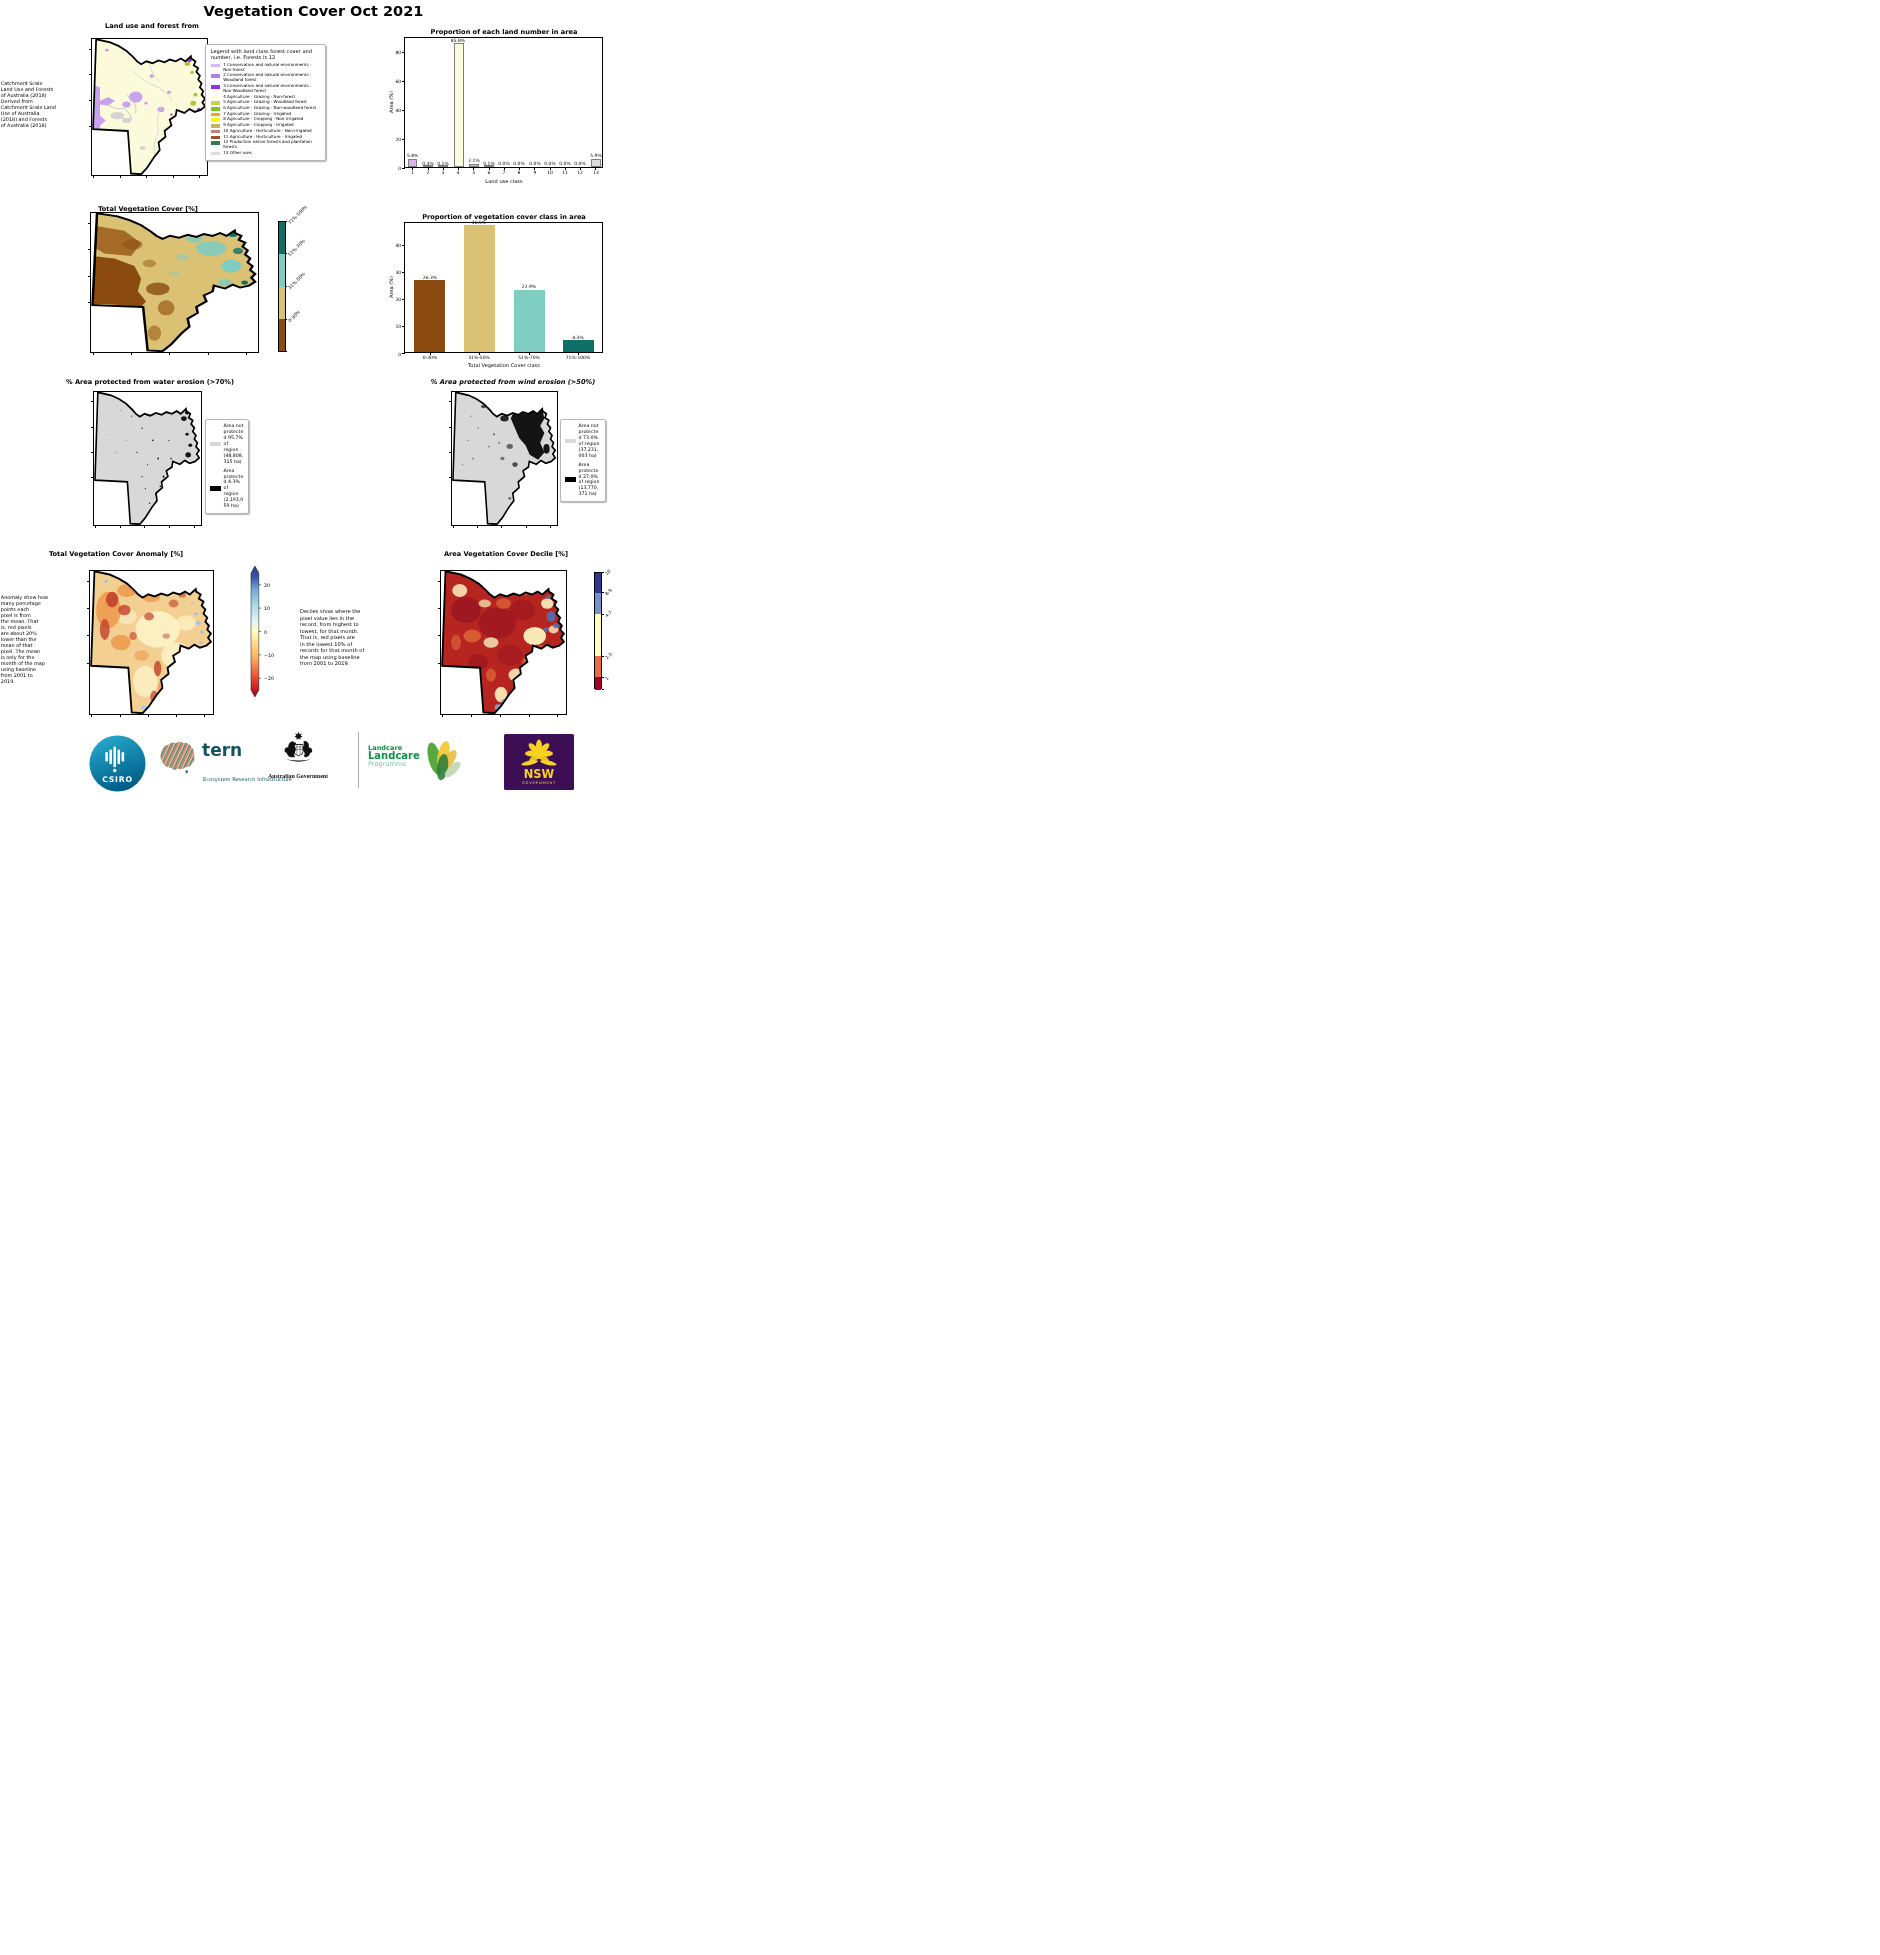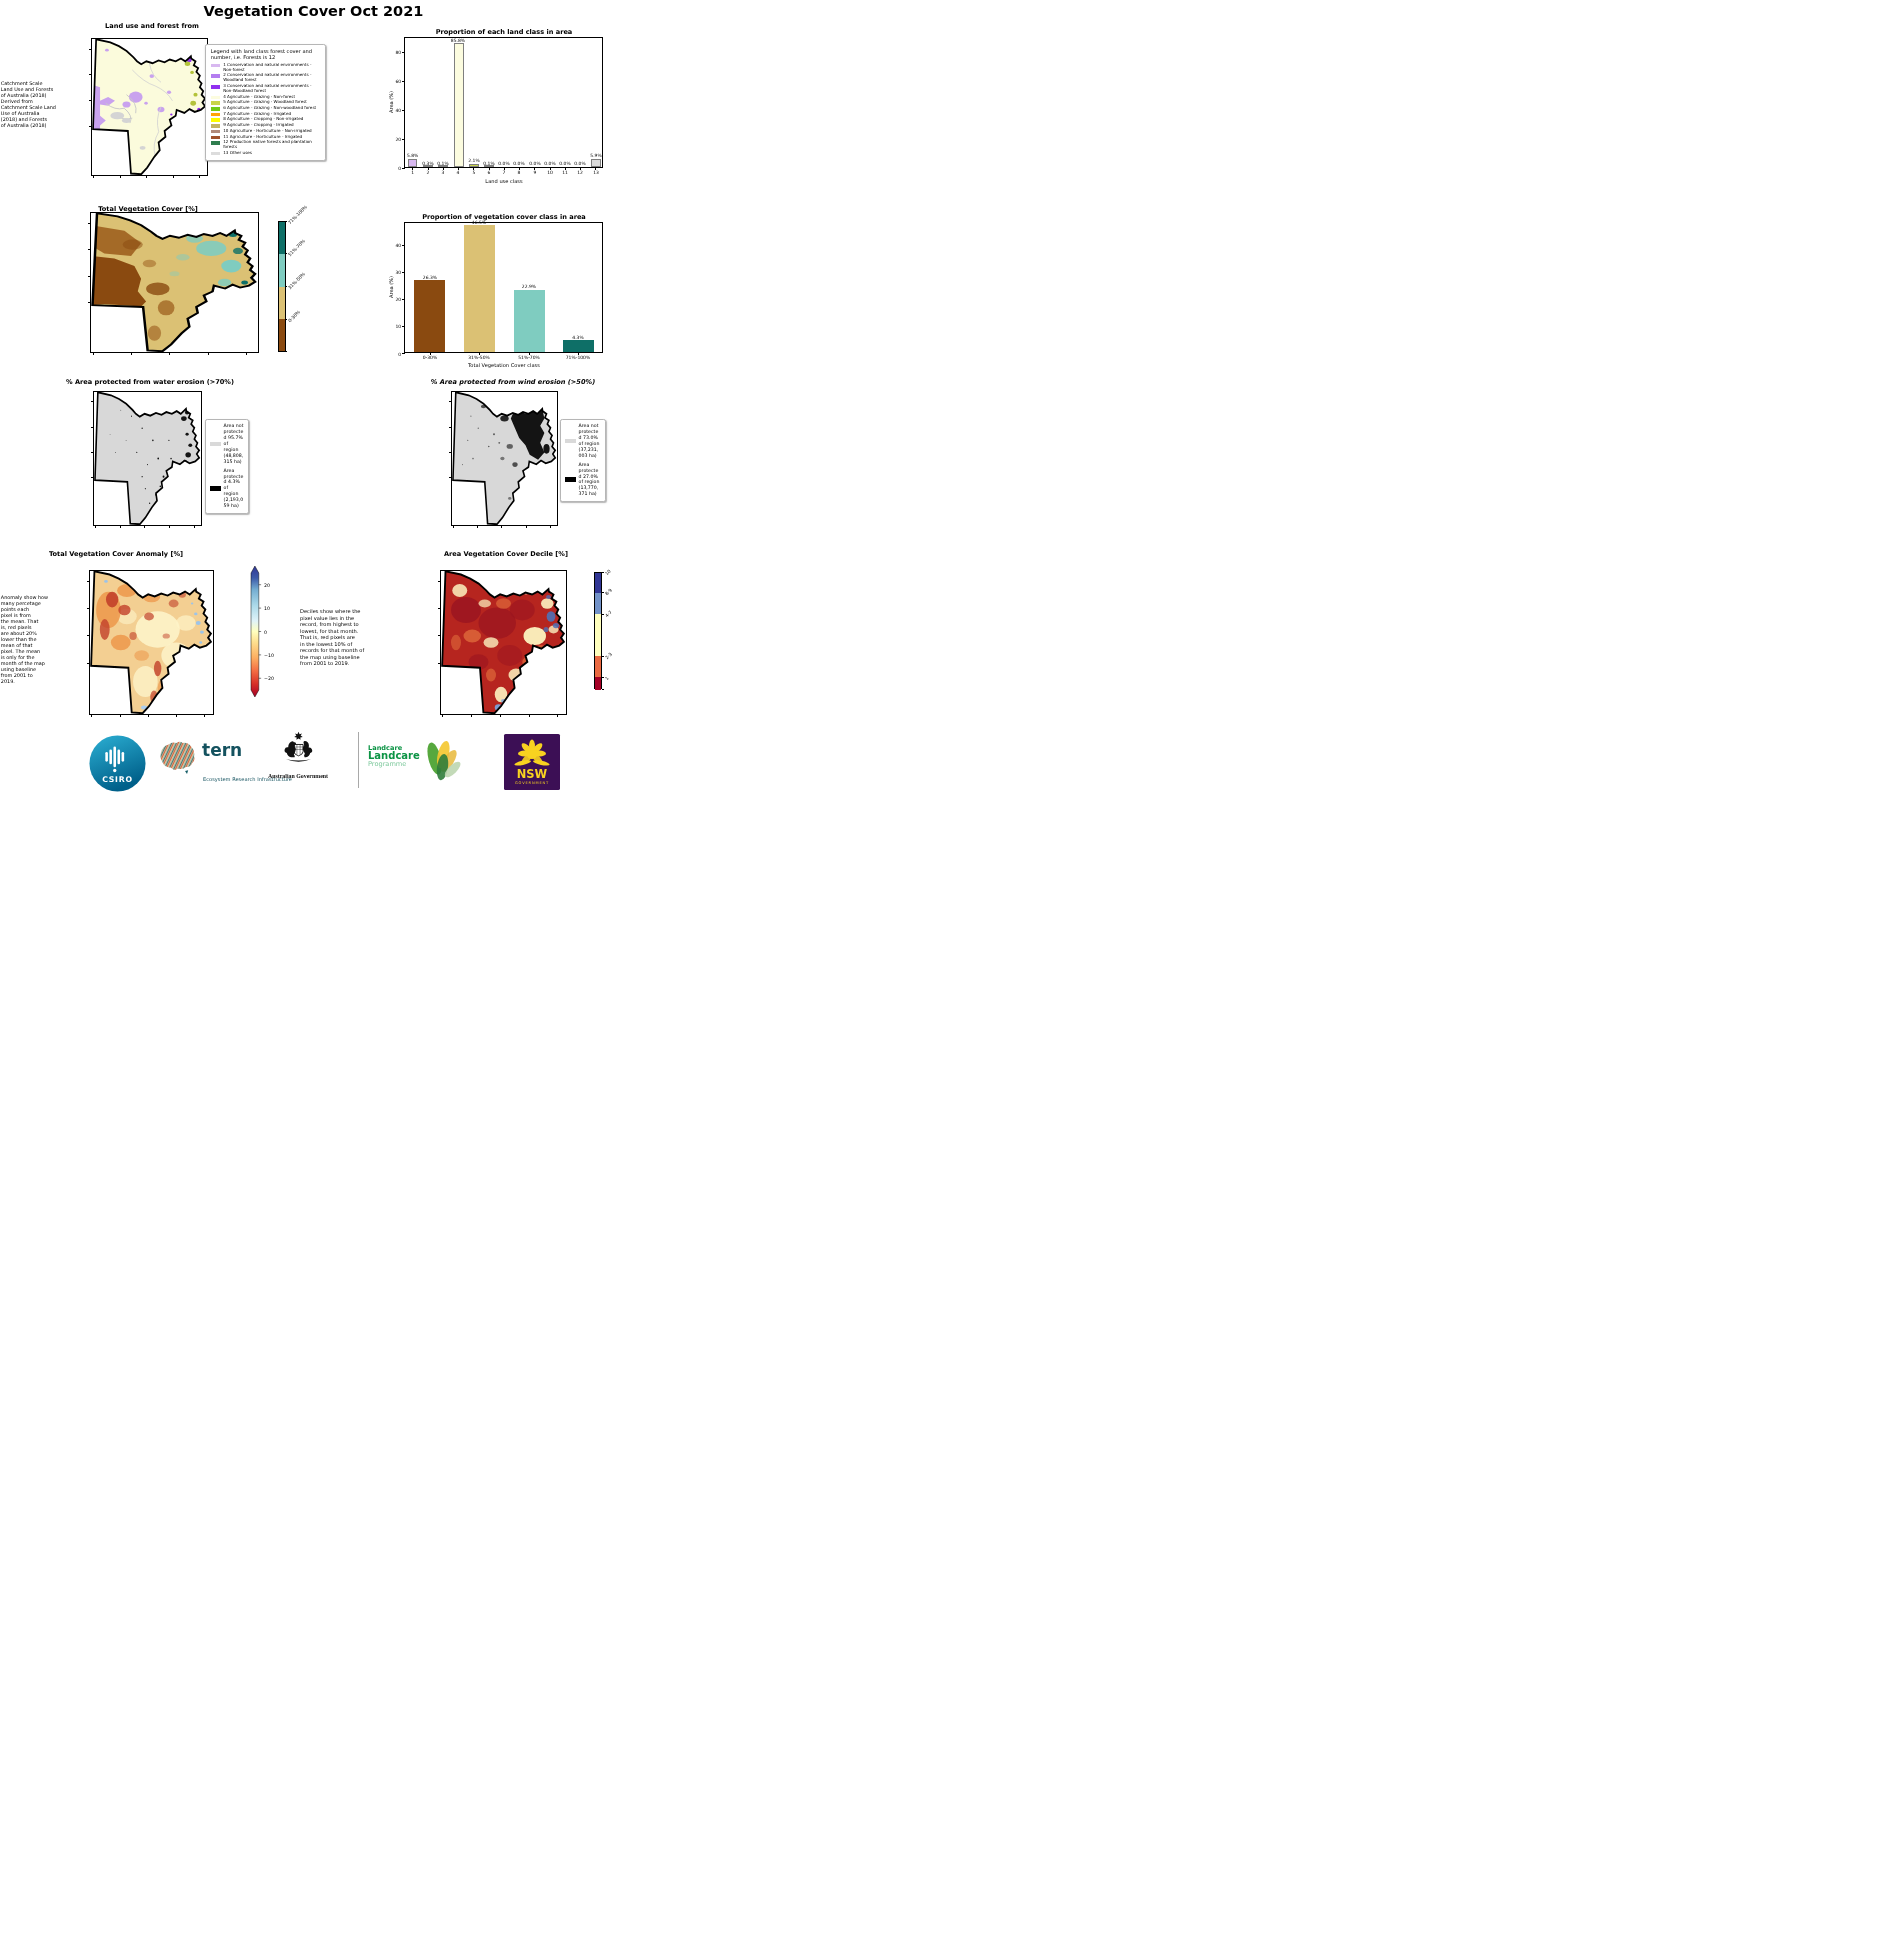--- a/index.html
+++ b/index.html
@@ -201,21 +201,21 @@
           <span class="llab">12 Production native forests and plantation forests</span>
         </div>
 
         <div class="lrow">
           <span class="lsw" style="background-color: rgb(220, 220, 220);"></span>
           <span class="llab">13 Other uses</span>
         </div>
       </div>
   </div>
 
-  <div class="ptitle" style="left:504px;top:28px;">Proportion of each land class in area</div>
+  <div class="ptitle" style="left:504px;top:28px;">Proportion of each land number in area</div>
   <div class="chart-plot" id="chart1" style="left:404px;top:37px;width:199px;height:131px;">
       <div class="ytickmark" style="left: -2.7px; top: 130px;"></div>
       <div class="yticklab" style="left: -3.9px; top: 130px;">0</div>
       <div class="ytickmark" style="left: -2.7px; top: 101px;"></div>
       <div class="yticklab" style="left: -3.9px; top: 101px;">20</div>
       <div class="ytickmark" style="left: -2.7px; top: 72px;"></div>
       <div class="yticklab" style="left: -3.9px; top: 72px;">40</div>
       <div class="ytickmark" style="left: -2.7px; top: 43px;"></div>
       <div class="yticklab" style="left: -3.9px; top: 43px;">60</div>
       <div class="ytickmark" style="left: -2.7px; top: 14px;"></div>
@@ -646,21 +646,21 @@
   <div class="logo-text" style="left:368px;top:752px;font-size:10px;font-weight:bold;color:#0c9445;line-height:8.2px;">Landcare</div>
   <div class="logo-text" style="left:368px;top:760px;font-size:6.6px;color:#7cc89b;line-height:8.2px;">Programme</div>
   <svg style="position:absolute;left:423px;top:735px;" width="39" height="49" viewBox="0 0 100 125">
     <ellipse cx="30" cy="60" rx="16" ry="42" fill="#57a83e" transform="rotate(-14 30 60)"></ellipse>
     <ellipse cx="52" cy="50" rx="14" ry="36" fill="#f4c62e" transform="rotate(14 52 50)" opacity=".9"></ellipse>
     <ellipse cx="66" cy="66" rx="13" ry="32" fill="#e8b83a" transform="rotate(32 66 66)" opacity=".85"></ellipse>
     <ellipse cx="50" cy="82" rx="14" ry="34" fill="#2f7d3b" transform="rotate(8 50 82)" opacity=".9"></ellipse>
     <ellipse cx="76" cy="88" rx="11" ry="26" fill="#bcd6b0" transform="rotate(45 76 88)" opacity=".9"></ellipse>
   </svg>
 
-  <div id="nsw-box" style="left:504px;top:734px;width:56px;height:56px;">
+  <div id="nsw-box" style="left:504px;top:734px;width:70px;height:56px;">
     <svg viewBox="0 0 132 132">
       <g fill="#f8d220">
         <ellipse cx="66" cy="28" rx="7" ry="15"></ellipse>
         <ellipse cx="66" cy="28" rx="7" ry="15" transform="rotate(45 66 46)"></ellipse>
         <ellipse cx="66" cy="28" rx="7" ry="15" transform="rotate(90 66 46)"></ellipse>
         <ellipse cx="66" cy="28" rx="7" ry="15" transform="rotate(-45 66 46)"></ellipse>
         <ellipse cx="66" cy="28" rx="7" ry="15" transform="rotate(-90 66 46)"></ellipse>
         <ellipse cx="66" cy="28" rx="7" ry="15" transform="rotate(135 66 46)" opacity=".9"></ellipse>
         <ellipse cx="66" cy="28" rx="7" ry="15" transform="rotate(-135 66 46)" opacity=".9"></ellipse>
         <circle cx="66" cy="46" r="13"></circle>

